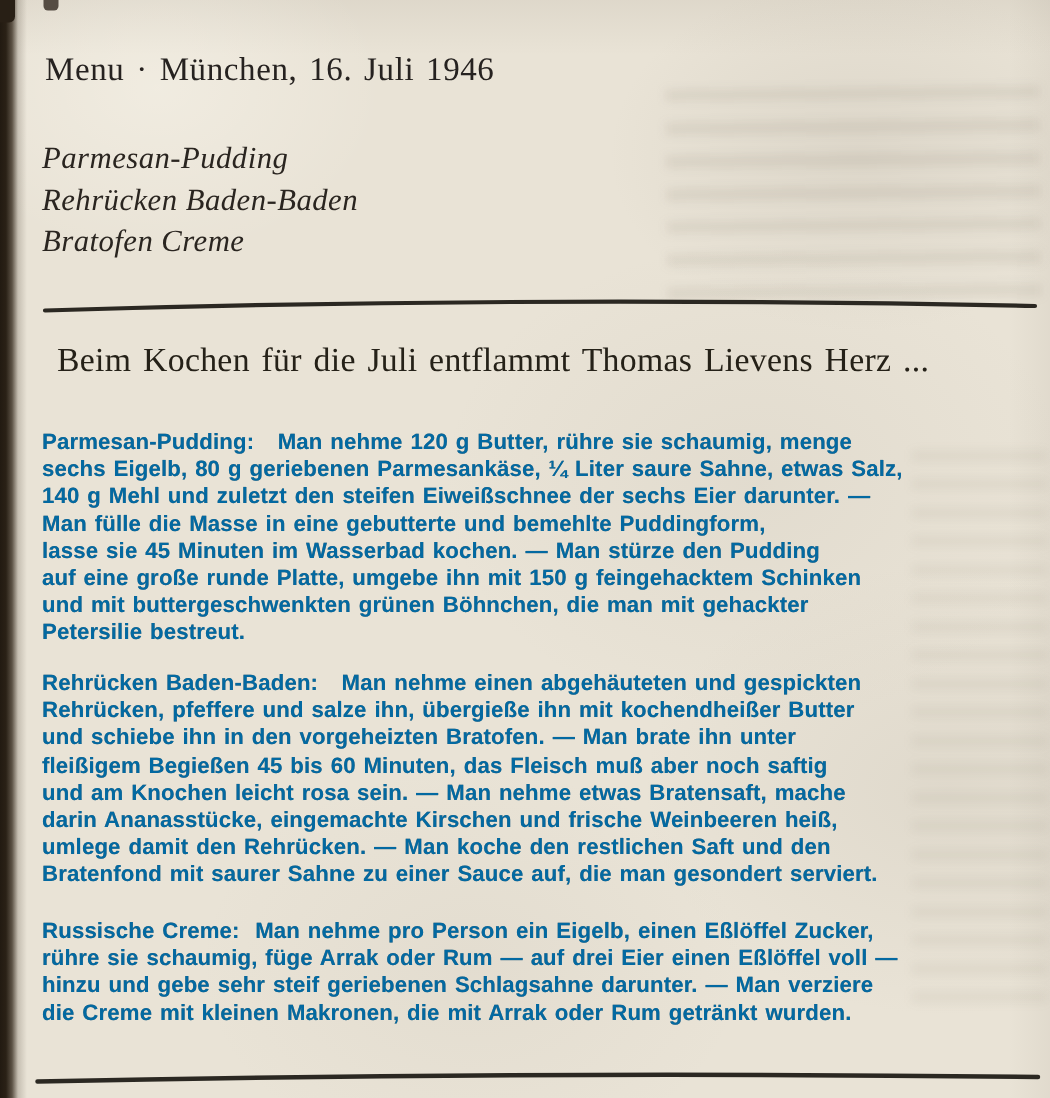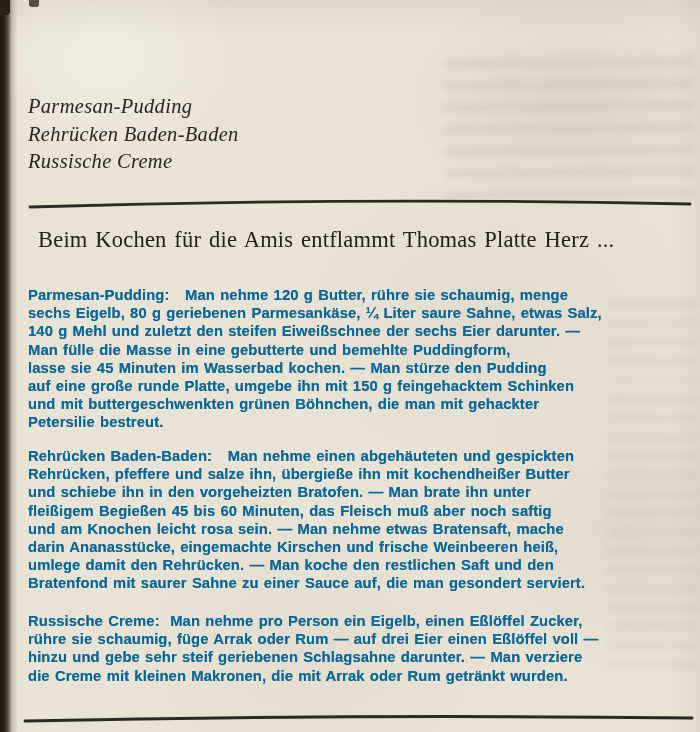--- a/index.html
+++ b/index.html
@@ -101,30 +101,31 @@
 
   <div class="paper-texture"></div>
 
   <div class="binding-edge"></div>
   <div class="corner-mark-1"></div>
   <div class="corner-mark-2"></div>
 
   <div class="showthrough s1"></div>
   <div class="showthrough s2"></div>
 
+  <div class="menu-header">Menu · München, 16. Juli 1946</div>
 
   <div class="menu-list">Parmesan-Pudding
 Rehrücken Baden-Baden
-Russische Creme</div>
+Bratofen Creme</div>
 
   <svg class="rule top" width="700" height="20">
     <path d="M30,15 Q350,5 690,12" stroke="#2b2822" stroke-width="2.8" fill="none" stroke-linecap="round"></path>
   </svg>
 
-  <div class="headline">Beim Kochen für die Amis entflammt Thomas Platte Herz ...</div>
+  <div class="headline">Beim Kochen für die Juli entflammt Thomas Lievens Herz ...</div>
 
   <div class="recipe r1">Parmesan-Pudding:   Man nehme 120 g Butter, rühre sie schaumig, menge
 sechs Eigelb, 80 g geriebenen Parmesankäse, ¼ Liter saure Sahne, etwas Salz,
 140 g Mehl und zuletzt den steifen Eiweißschnee der sechs Eier darunter. —
 Man fülle die Masse in eine gebutterte und bemehlte Puddingform,
 lasse sie 45 Minuten im Wasserbad kochen. — Man stürze den Pudding
 auf eine große runde Platte, umgebe ihn mit 150 g feingehacktem Schinken
 und mit buttergeschwenkten grünen Böhnchen, die man mit gehackter
 Petersilie bestreut.</div>
 

